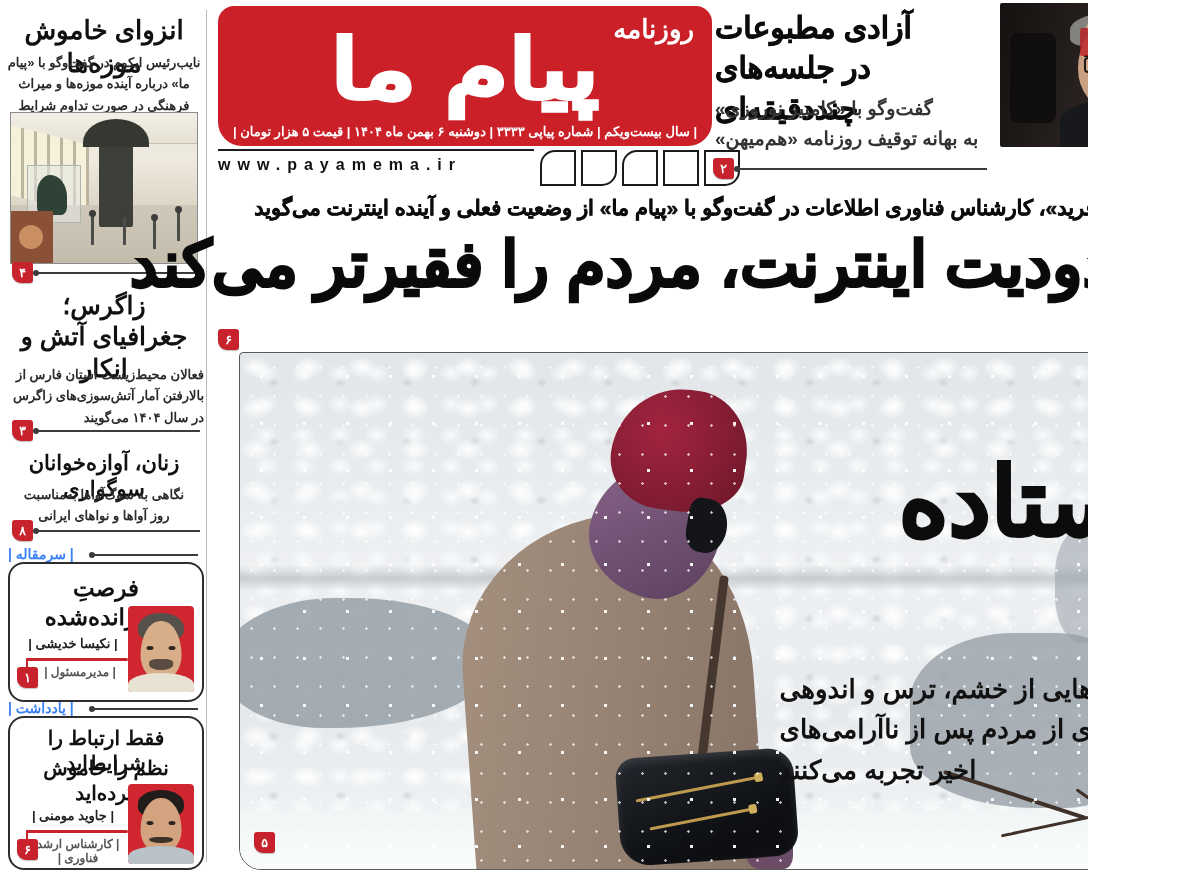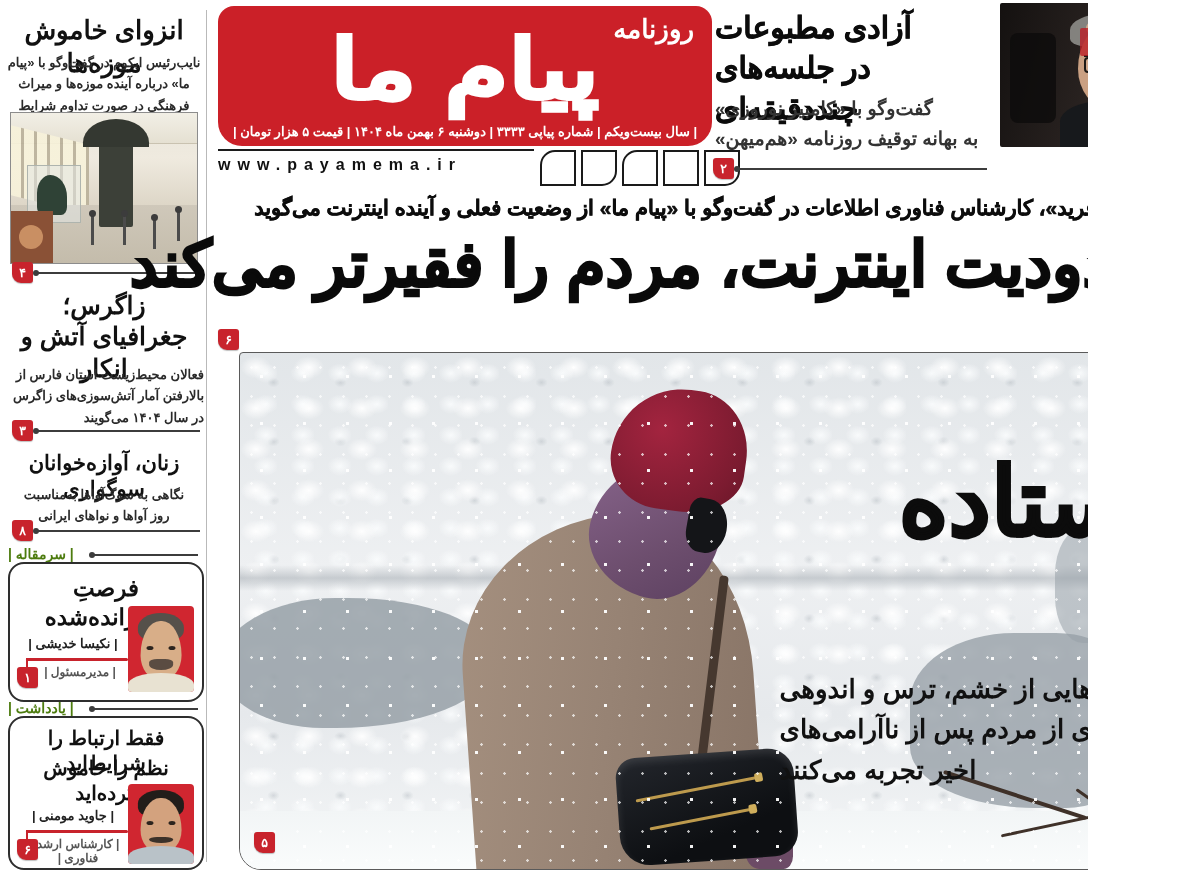--- a/index.html
+++ b/index.html
@@ -13,21 +13,21 @@
          display:flex;align-items:center;justify-content:center;border-radius:3px 3px 3px 9px;
          box-shadow:0 1px 1px rgba(0,0,0,.25);} 
   .sep-line{height:2px;background:#3c3c3c;}
   .sep-line::after{content:"";position:absolute;left:-3px;top:-2px;width:6px;height:6px;border-radius:50%;background:#3c3c3c;}
   .dot-end::after{content:"";position:absolute;left:-3px;top:-2px;width:6px;height:6px;border-radius:50%;background:#3c3c3c;}
 
   
   .side-title{font-weight:bold;color:#111;text-align:center;line-height:1.25;letter-spacing:-.5px;}
   .side-sub{color:#2a2a2a;text-align:center;font-size:13px;line-height:1.65;font-weight:bold;}
   .divider-v{width:1px;background:#b9b9b9;}
-  .section-label{color:#4d7c0f;font-weight:bold;font-size:14px;}
+  .section-label{color:#3b82f6;font-weight:bold;font-size:14px;}
   .round-box{border:2px solid #2e2e2e;border-radius:16px;background:#fff;}
   .author-name{font-size:13px;font-weight:bold;color:#222;text-align:center;}
   .author-role{font-size:12px;font-weight:bold;color:#555;text-align:center;}
   .red-underline{height:2.5px;background:#c8232c;border-radius:2px;}
   .red-drop{border-left:2.5px solid #c8232c;border-bottom-left-radius:6px;}
 
   
   .portrait{background:#d02630;overflow:hidden;position:absolute;}
   .portrait .face{position:absolute;left:50%;top:18%;width:62%;height:68%;transform:translateX(-50%);
                   background:#d8ae88;border-radius:48% 48% 46% 46%/58% 58% 42% 42%;}

